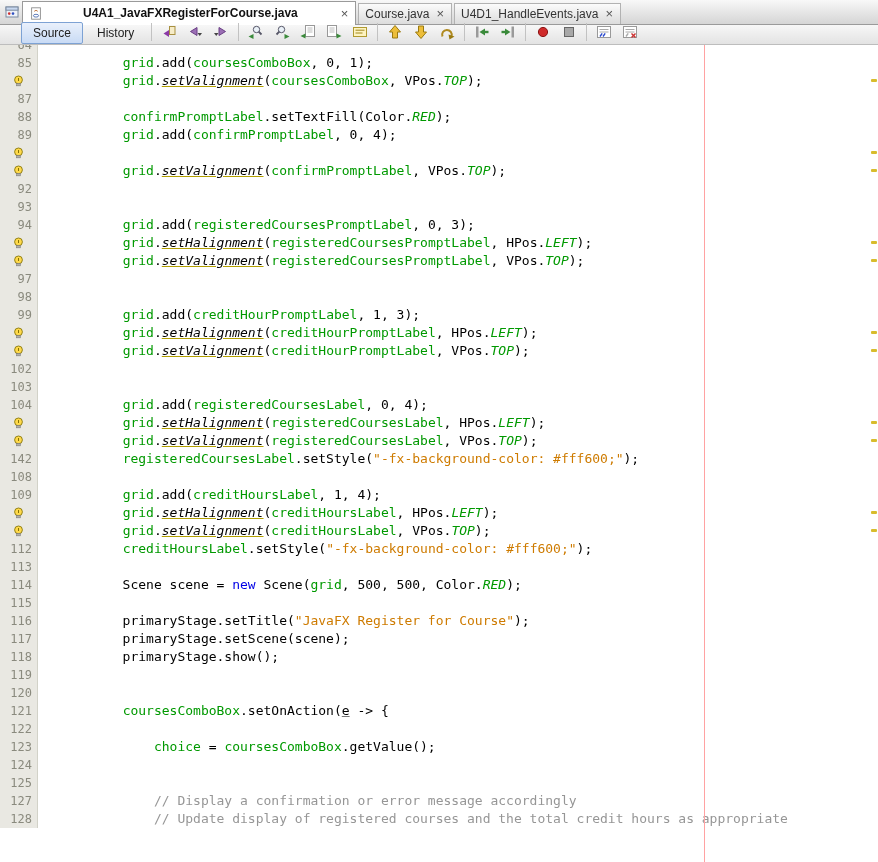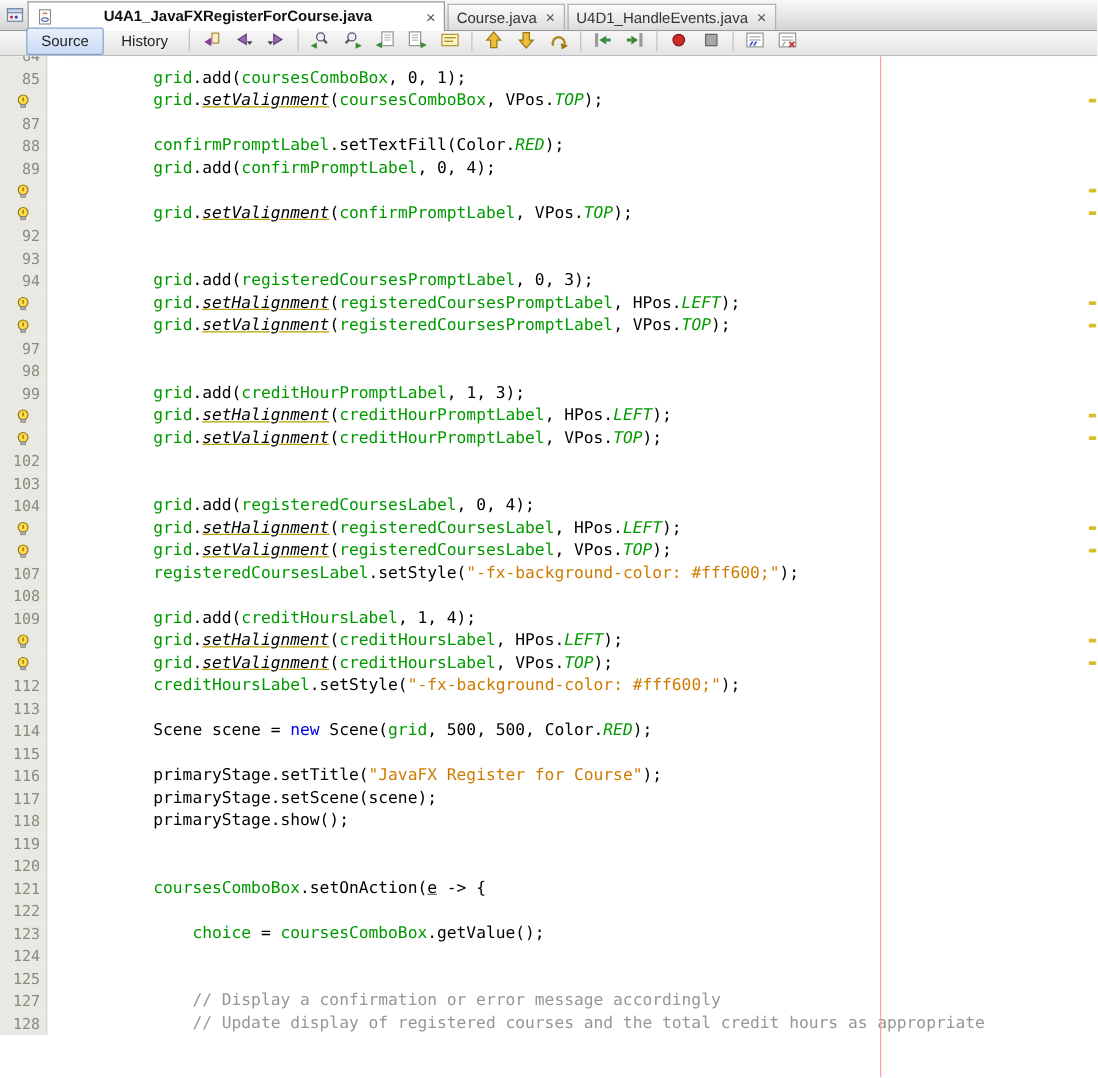--- a/index.html
+++ b/index.html
@@ -377,21 +377,21 @@
             <svg width="13" height="14" viewBox="0 0 14 14">
               <circle cx="7" cy="5.8" r="4.2" fill="#ffd94a" stroke="#8a7a10"></circle>
               <line x1="7" y1="3.8" x2="7" y2="7" stroke="#7a6a00"></line>
               <rect x="5" y="9.6" width="4" height="2.6" fill="#b0b0a8" stroke="#777" stroke-width="0.6"></rect>
             </svg>
           </div>
           <div class="fold"></div>
           <div class="code"><span class="p">        </span><span class="f">grid</span><span class="p">.</span><span class="m">setValignment</span><span class="p">(</span><span class="f">registeredCoursesLabel</span><span class="p">, VPos.</span><span class="t">TOP</span><span class="p">);</span></div>
         </div>
         <div class="row">
-          <div class="gut">107</div>
+          <div class="gut">142</div>
           <div class="fold"></div>
           <div class="code"><span class="p">        </span><span class="f">registeredCoursesLabel</span><span class="p">.setStyle(</span><span class="s">"-fx-background-color: #fff600;"</span><span class="p">);</span></div>
         </div>
         <div class="row">
           <div class="gut">108</div>
           <div class="fold"></div>
           <div class="code"></div>
         </div>
         <div class="row">
           <div class="gut">109</div>

